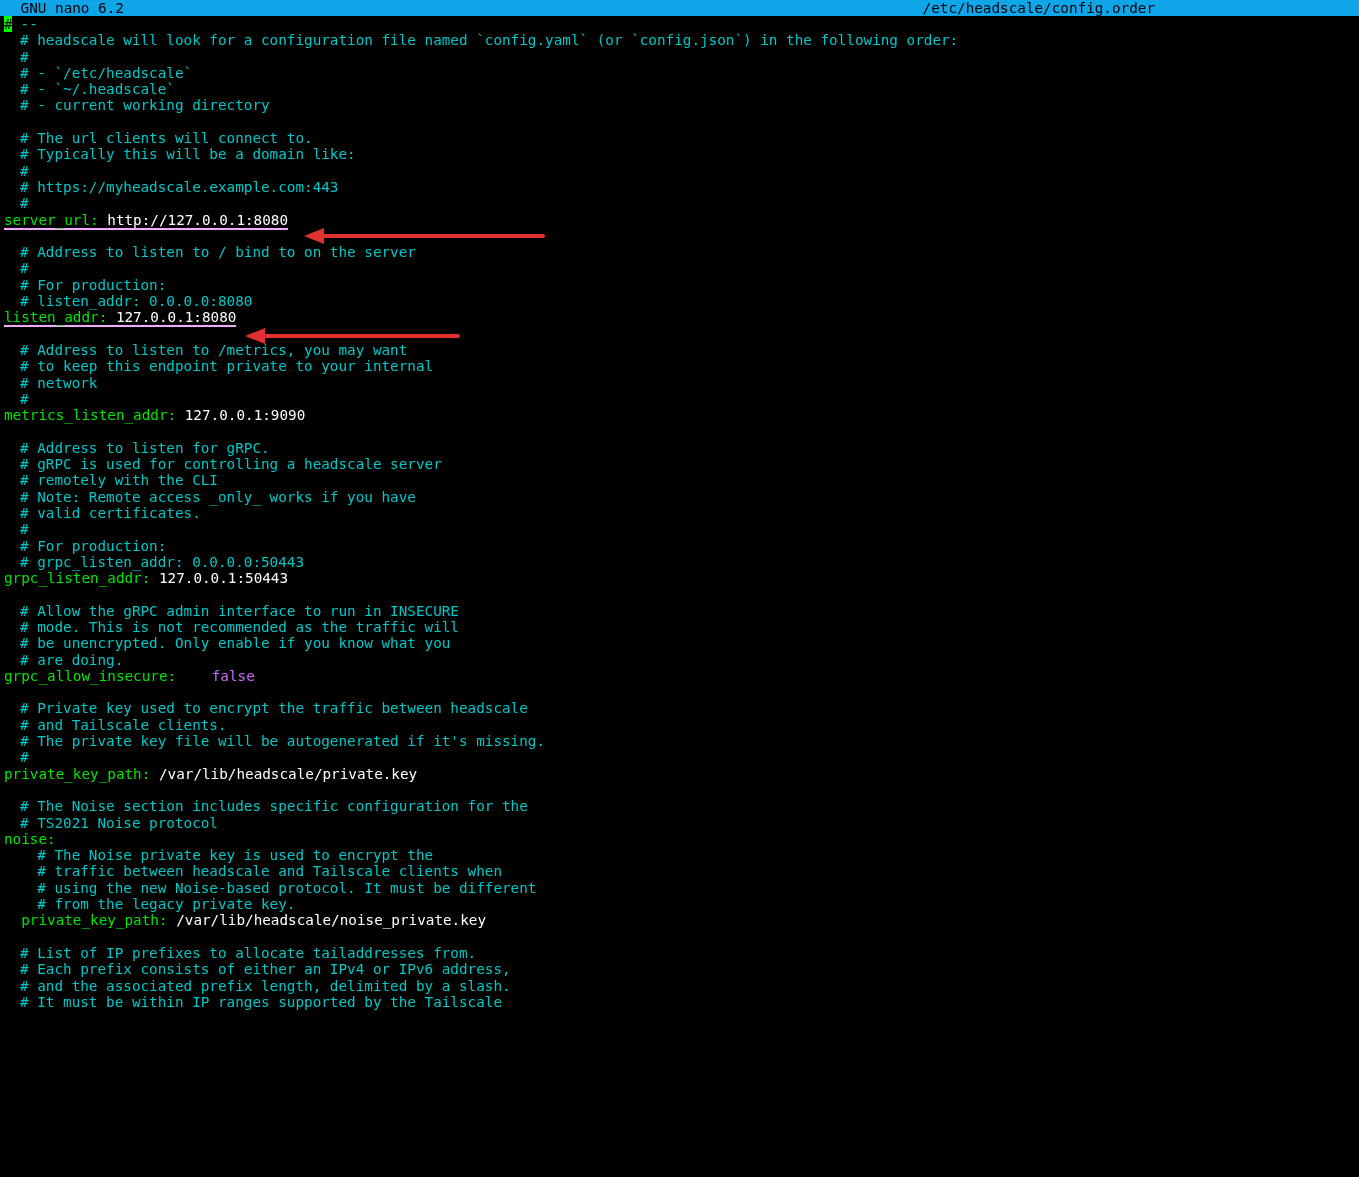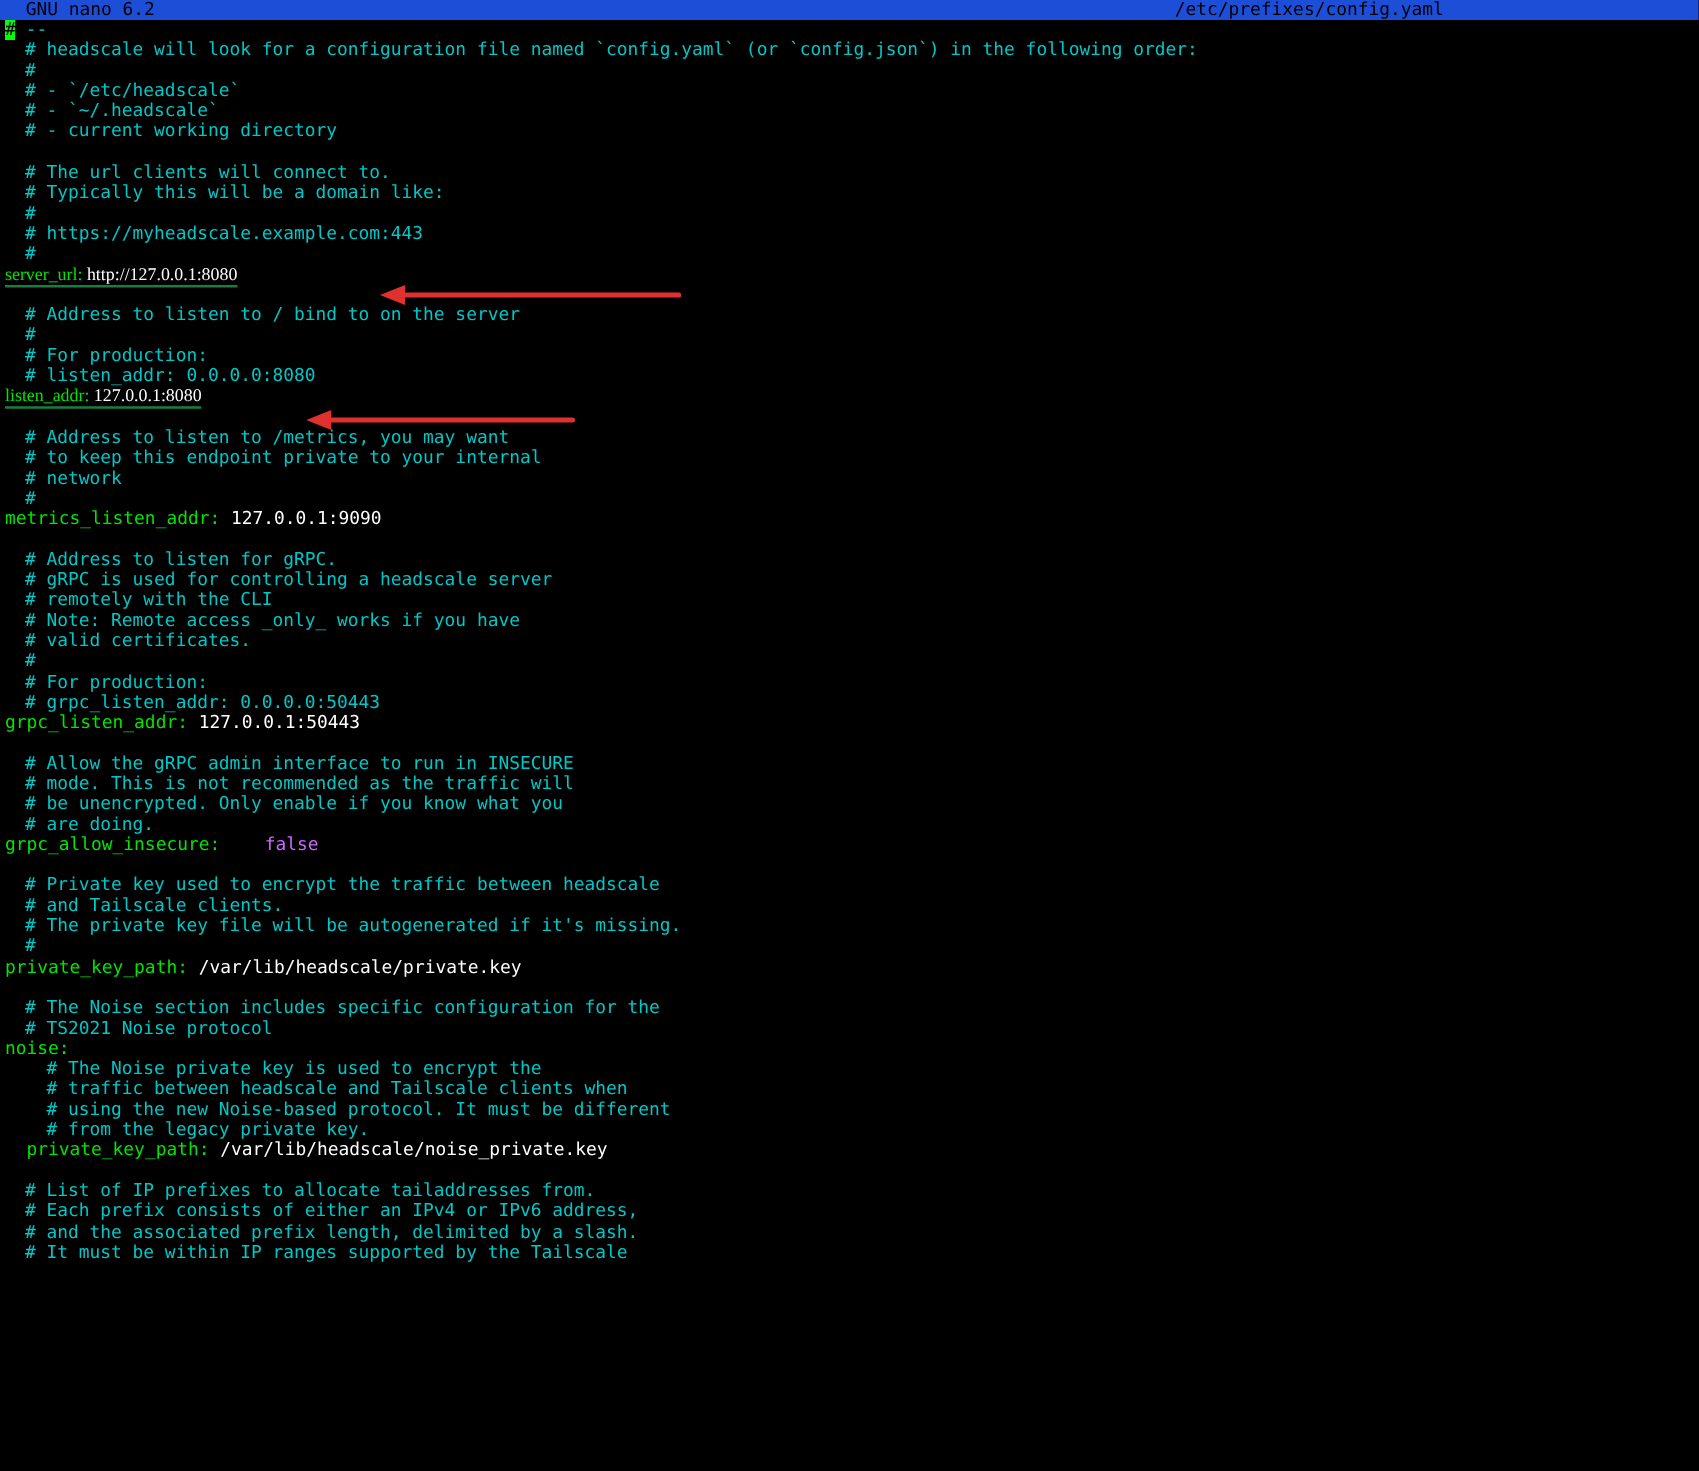--- a/index.html
+++ b/index.html
@@ -8,21 +8,21 @@
     background: #000000;
     font-family: "Consolas", "Menlo", "DejaVu Sans Mono", "Liberation Mono", monospace;
     font-size: 14.3px;
     line-height: 16.3px;
     color: #ffffff;
     width: 1359px;
     height: 1177px;
     overflow: hidden;
   }
   .titlebar {
-    background: #1d4ed8;
+    background: #0ea5e9;
     color: #000000;
     height: 16px;
     line-height: 16px;
     display: flex;
     justify-content: space-between;
     padding: 0 4px 0 12px;
     font-size: 14.3px;
     white-space: pre;
   }
   .titlebar .right {
@@ -44,23 +44,22 @@
   .cursor {
     position: absolute;
     left: 4px;
     top: 0px;
     background: #00ff00;
     color: #000000;
     width: 8px;
     height: 16px;
   }
   .underline-red {
-    border-bottom: 2px solid #15803d;
+    border-bottom: 2px solid #f0abfc;
     padding-bottom: 0px;
-    font-family: Liberation Serif, serif;
   }
   
   .arrow {
     position: absolute;
     height: 0;
   }
   .arrow .shaft {
     position: absolute;
     height: 4px;
     background: #e03030;
@@ -74,16 +73,16 @@
     border-bottom: 8px solid transparent;
     border-right: 20px solid #e03030;
     top: -8px;
   }
 </style>
 </head>
 <body>
 
 <div class="titlebar">
   <span> <span>GNU nano 6.2</span></span>
-  <span class="right">/etc/prefixes/config.yaml</span>
+  <span class="right">/etc/headscale/config.order</span>
 </div>
 
 <div class="editor" id="editor"><div class="line"><span class="cursor">#</span><span class="comment" style="margin-left: 8px;"> --</span></div><div class="line"><span class="comment"># headscale will look for a configuration file named `config.yaml` (or `config.json`) in the following order:</span></div><div class="line"><span class="comment">#</span></div><div class="line"><span class="comment"># - `/etc/headscale`</span></div><div class="line"><span class="comment"># - `~/.headscale`</span></div><div class="line"><span class="comment"># - current working directory</span></div><div class="line">&nbsp;</div><div class="line"><span class="comment"># The url clients will connect to.</span></div><div class="line"><span class="comment"># Typically this will be a domain like:</span></div><div class="line"><span class="comment">#</span></div><div class="line"><span class="comment"># https://myheadscale.example.com:443</span></div><div class="line"><span class="comment">#</span></div><div class="line"><span class="underline-red"><span></span><span class="key">server_url</span><span class="colon">:</span><span> </span><span class="val">http://127.0.0.1:8080</span></span></div><div class="line">&nbsp;</div><div class="line"><span class="comment"># Address to listen to / bind to on the server</span></div><div class="line"><span class="comment">#</span></div><div class="line"><span class="comment"># For production:</span></div><div class="line"><span class="comment"># listen_addr: 0.0.0.0:8080</span></div><div class="line"><span class="underline-red"><span></span><span class="key">listen_addr</span><span class="colon">:</span><span> </span><span class="val">127.0.0.1:8080</span></span></div><div class="line">&nbsp;</div><div class="line"><span class="comment"># Address to listen to /metrics, you may want</span></div><div class="line"><span class="comment"># to keep this endpoint private to your internal</span></div><div class="line"><span class="comment"># network</span></div><div class="line"><span class="comment">#</span></div><div class="line"><span><span></span><span class="key">metrics_listen_addr</span><span class="colon">:</span><span> </span><span class="val">127.0.0.1:9090</span></span></div><div class="line">&nbsp;</div><div class="line"><span class="comment"># Address to listen for gRPC.</span></div><div class="line"><span class="comment"># gRPC is used for controlling a headscale server</span></div><div class="line"><span class="comment"># remotely with the CLI</span></div><div class="line"><span class="comment"># Note: Remote access _only_ works if you have</span></div><div class="line"><span class="comment"># valid certificates.</span></div><div class="line"><span class="comment">#</span></div><div class="line"><span class="comment"># For production:</span></div><div class="line"><span class="comment"># grpc_listen_addr: 0.0.0.0:50443</span></div><div class="line"><span><span></span><span class="key">grpc_listen_addr</span><span class="colon">:</span><span> </span><span class="val">127.0.0.1:50443</span></span></div><div class="line">&nbsp;</div><div class="line"><span class="comment"># Allow the gRPC admin interface to run in INSECURE</span></div><div class="line"><span class="comment"># mode. This is not recommended as the traffic will</span></div><div class="line"><span class="comment"># be unencrypted. Only enable if you know what you</span></div><div class="line"><span class="comment"># are doing.</span></div><div class="line"><span class="key">grpc_allow_insecure</span><span class="colon">:</span><span> </span><span class="bool">false</span></div><div class="line">&nbsp;</div><div class="line"><span class="comment"># Private key used to encrypt the traffic between headscale</span></div><div class="line"><span class="comment"># and Tailscale clients.</span></div><div class="line"><span class="comment"># The private key file will be autogenerated if it's missing.</span></div><div class="line"><span class="comment">#</span></div><div class="line"><span><span></span><span class="key">private_key_path</span><span class="colon">:</span><span> </span><span class="val">/var/lib/headscale/private.key</span></span></div><div class="line">&nbsp;</div><div class="line"><span class="comment"># The Noise section includes specific configuration for the</span></div><div class="line"><span class="comment"># TS2021 Noise protocol</span></div><div class="line"><span class="key">noise</span><span class="colon">:</span></div><div class="line"><span class="comment">  # The Noise private key is used to encrypt the</span></div><div class="line"><span class="comment">  # traffic between headscale and Tailscale clients when</span></div><div class="line"><span class="comment">  # using the new Noise-based protocol. It must be different</span></div><div class="line"><span class="comment">  # from the legacy private key.</span></div><div class="line"><span><span>  </span><span class="key">private_key_path</span><span class="colon">:</span><span> </span><span class="val">/var/lib/headscale/noise_private.key</span></span></div><div class="line">&nbsp;</div><div class="line"><span class="comment"># List of IP prefixes to allocate tailaddresses from.</span></div><div class="line"><span class="comment"># Each prefix consists of either an IPv4 or IPv6 address,</span></div><div class="line"><span class="comment"># and the associated prefix length, delimited by a slash.</span></div><div class="line"><span class="comment"># It must be within IP ranges supported by the Tailscale</span></div><div class="arrow" style="top: 220px; left: 0px;"><div class="shaft" style="left: 322px; width: 223px;"></div><div class="head" style="left: 304px;"></div></div><div class="arrow" style="top: 320px; left: 0px;"><div class="shaft" style="left: 263px; width: 197px;"></div><div class="head" style="left: 245px;"></div></div></div>
 
 </body></html>

